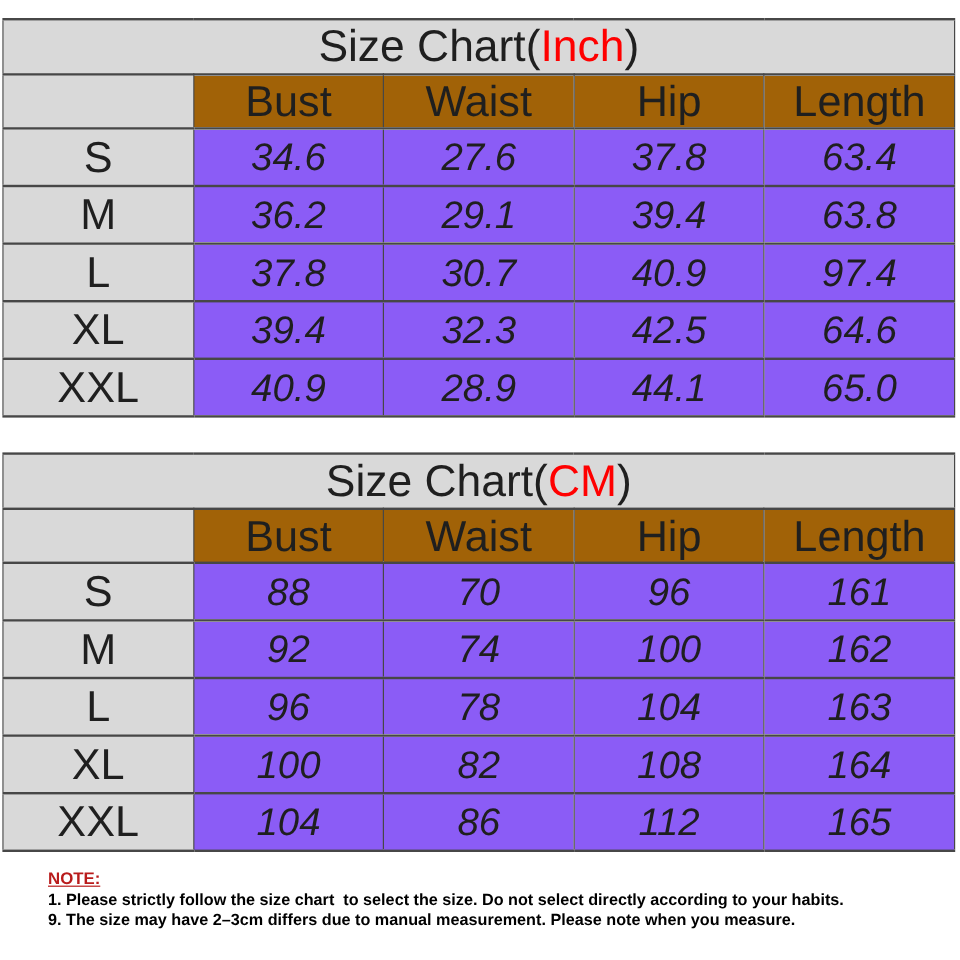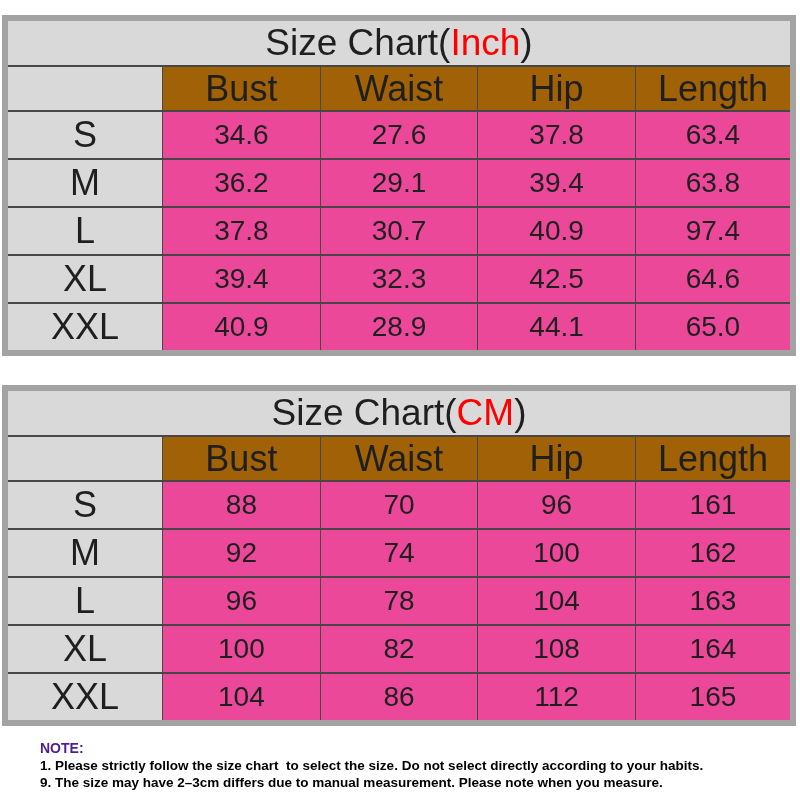--- a/index.html
+++ b/index.html
@@ -9,21 +9,21 @@
     width: 800px;
     height: 800px;
     font-family: "Liberation Sans", sans-serif;
     overflow: hidden;
   }
   .size-table {
     border-collapse: collapse;
     table-layout: fixed;
     width: 794px;
     margin-left: 2px;
-    border: 6px solid #a3a3a3;
+    border: 1px solid #a3a3a3;
   }
   .size-table.inch { margin-top: 15px; }
   .size-table.cm   { margin-top: 29px; }
   .size-table th, .size-table td {
     border: 2px solid #474747;
     border-left-width: 1px;
     border-right-width: 1px;
     text-align: center;
     vertical-align: middle;
     padding: 0;
@@ -46,39 +46,41 @@
   }
   .corner-cell {
     background: #d9d9d9;
   }
   .size-table tbody th.row-label {
     background: #d9d9d9;
     font-size: 36px;
     height: 46px;
   }
   .size-table tbody td {
-    background: #ec4899;
-    font-size: 28px;
+    background: #8b5cf6;
+    font-size: 32px;
     height: 46px;
+    font-style: italic;
   }
   
   .col-size   { width: 18.4%; }
   .col-bust   { width: 20.7%; }
   .col-waist  { width: 20.5%; }
   .col-hip    { width: 20.7%; }
   .col-length { width: 19.7%; }
 
   .note-section {
     margin: 14px 0 0 40px;
   }
   .note-heading {
-    color: #4c1d95;
+    color: #b91c1c;
     font-size: 14px;
     font-weight: bold;
     line-height: 17px;
+    text-decoration: underline;
   }
   .note-line {
     color: #000000;
     font-size: 13.5px;
     font-weight: bold;
     line-height: 17px;
     white-space: pre;
   }
 </style>
 </head>

